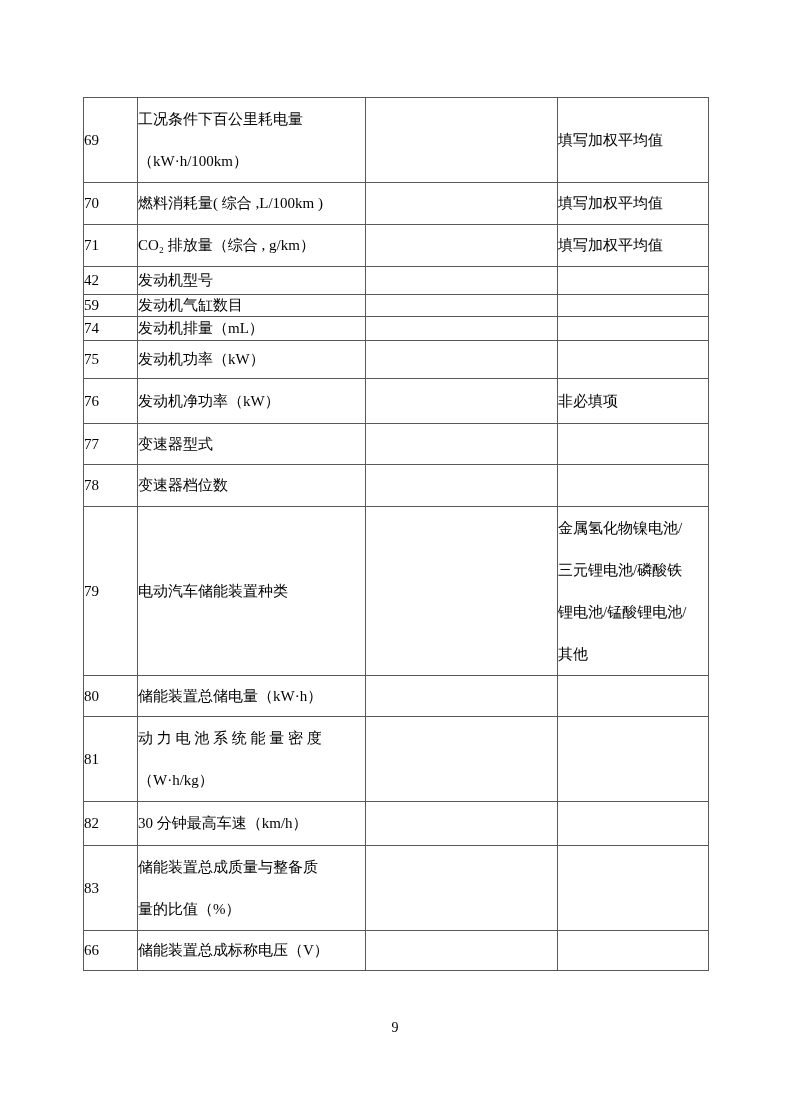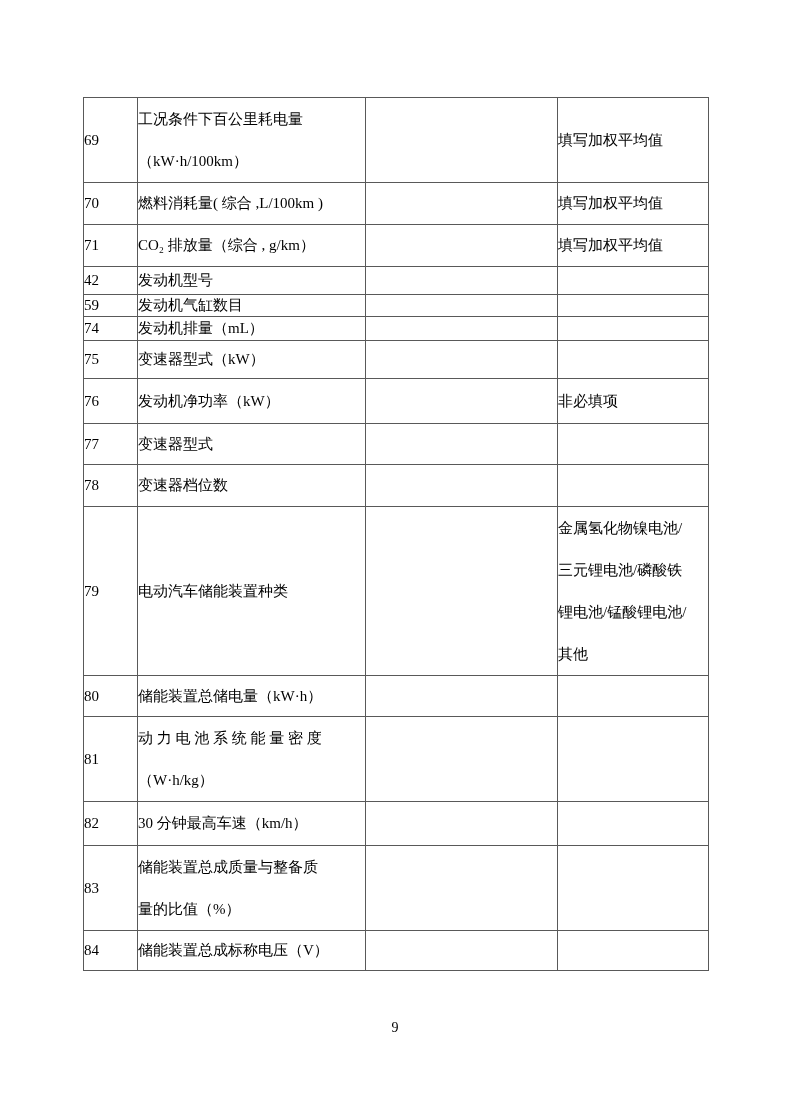--- a/index.html
+++ b/index.html
@@ -122,21 +122,21 @@
       <td class="note-cell"></td>
     </tr>
     <tr class="r74">
       <td class="num-cell">74</td>
       <td class="label-cell">发动机排量（mL）</td>
       <td class="value-cell"></td>
       <td class="note-cell"></td>
     </tr>
     <tr class="r75">
       <td class="num-cell">75</td>
-      <td class="label-cell">变速器型式（kW）</td>
+      <td class="label-cell">发动机功率（kW）</td>
       <td class="value-cell"></td>
       <td class="note-cell"></td>
     </tr>
     <tr class="r76">
       <td class="num-cell">76</td>
       <td class="label-cell">发动机净功率（kW）</td>
       <td class="value-cell"></td>
       <td class="note-cell">非必填项</td>
     </tr>
     <tr class="r77">
@@ -180,21 +180,21 @@
       <td class="note-cell"></td>
     </tr>
     <tr class="r83">
       <td class="num-cell">83</td>
       <td class="label-cell ml">储能装置总成质量与整备质
 量的比值（%）</td>
       <td class="value-cell"></td>
       <td class="note-cell"></td>
     </tr>
     <tr class="r84">
-      <td class="num-cell">84</td>
+      <td class="num-cell">66</td>
       <td class="label-cell">储能装置总成标称电压（V）</td>
       <td class="value-cell"></td>
       <td class="note-cell"></td>
     </tr>
   </tbody>
 </table>
 
 <div class="page-number">9</div>
 
 </body></html>

